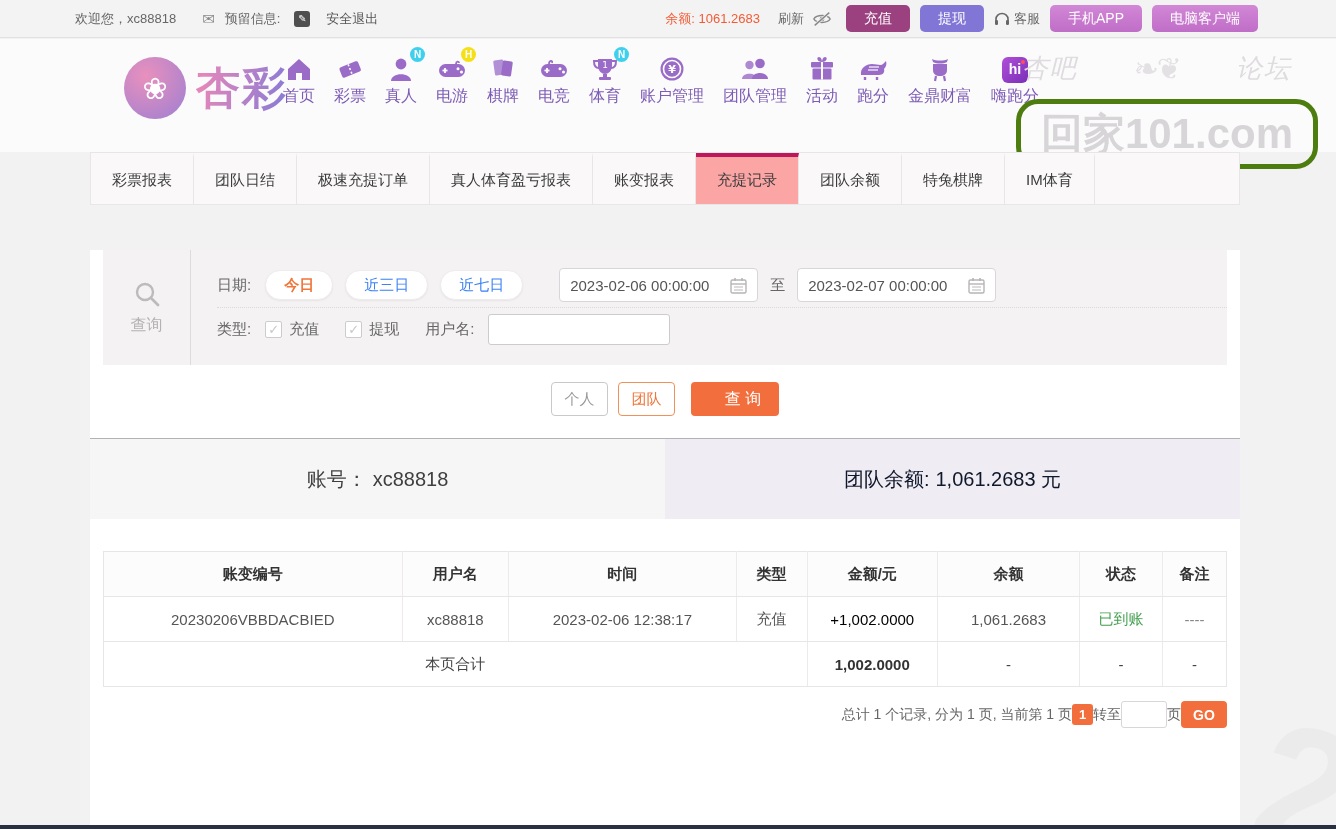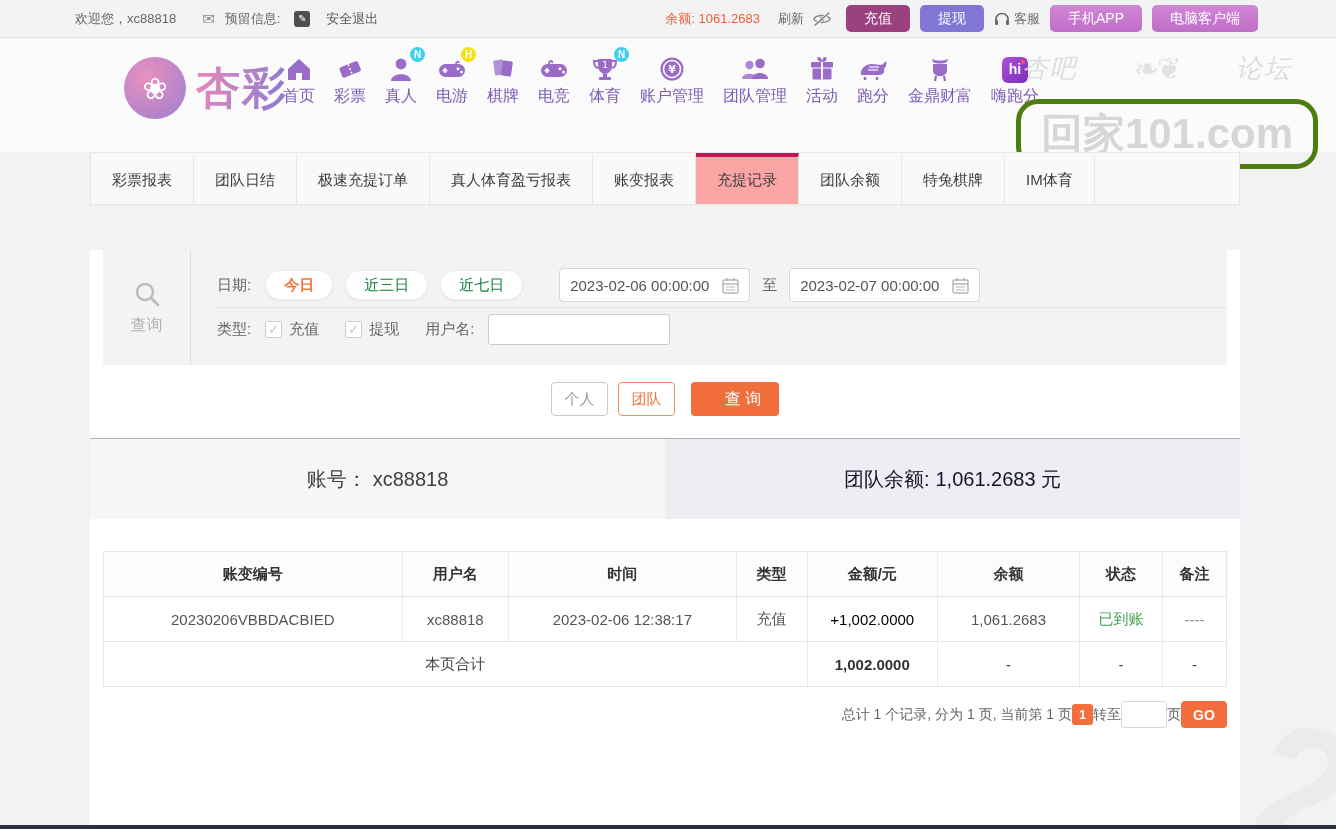--- a/index.html
+++ b/index.html
@@ -69,25 +69,25 @@
   .main { background:#fff; height:620px; border-top:none; position:relative; }
   
   .filter { margin:45px 13px 0; background:#f4f2f3; height:115px; display:flex; }
   .filter-left { width:88px; border-right:1px solid #dedbdd; display:flex; flex-direction:column;
     align-items:center; justify-content:center; gap:4px; color:#b5b2b4; font-size:16px; }
   .filter-right { flex:1; padding:0 0 0 26px; display:flex; flex-direction:column; justify-content:center; }
   .f-row { display:flex; align-items:center; height:44px; }
   .f-row.first { border-bottom:1px dotted #dcd9db; }
   .f-label { font-size:15px; color:#666; margin-right:14px; }
   .pill { background:#fff; border:1px solid #efecee; box-shadow:0 1px 2px rgba(0,0,0,0.06);
-    border-radius:16px; padding:0 18px; height:30px; line-height:28px; font-size:15px; color:#15803d;
+    border-radius:16px; padding:0 18px; height:30px; line-height:28px; font-size:15px; color:#3b82f6;
     margin-right:12px; cursor:pointer; }
   .pill.active { color:#f0763b; font-weight:bold; }
   .date-box { display:flex; align-items:center; background:#fff; border:1px solid #d8d6d8; border-radius:4px;
-    height:34px; padding:0 10px; gap:2px; margin:0 6px; cursor:text; }
+    height:34px; padding:0 10px; gap:10px; margin:0 6px; cursor:text; }
   .date-box input { border:none; outline:none; width:150px; font-size:15px; color:#555;
     font-family:"Liberation Sans","DejaVu Sans",sans-serif; background:transparent; }
   .to-label { color:#666; font-size:15px; margin:0 6px; }
   .chk { width:17px; height:17px; background:#fff; border:1px solid #ccc; border-radius:2px;
     display:inline-flex; align-items:center; justify-content:center; color:#c9c6c8; font-size:13px;
     margin-right:7px; cursor:pointer; }
   .chk-label { font-size:15px; color:#666; margin-right:26px; }
   .user-input { width:182px; height:31px; border:1px solid #ccc; border-radius:3px; font-size:15px;
     padding:0 8px; outline:none; font-family:inherit; }
   

